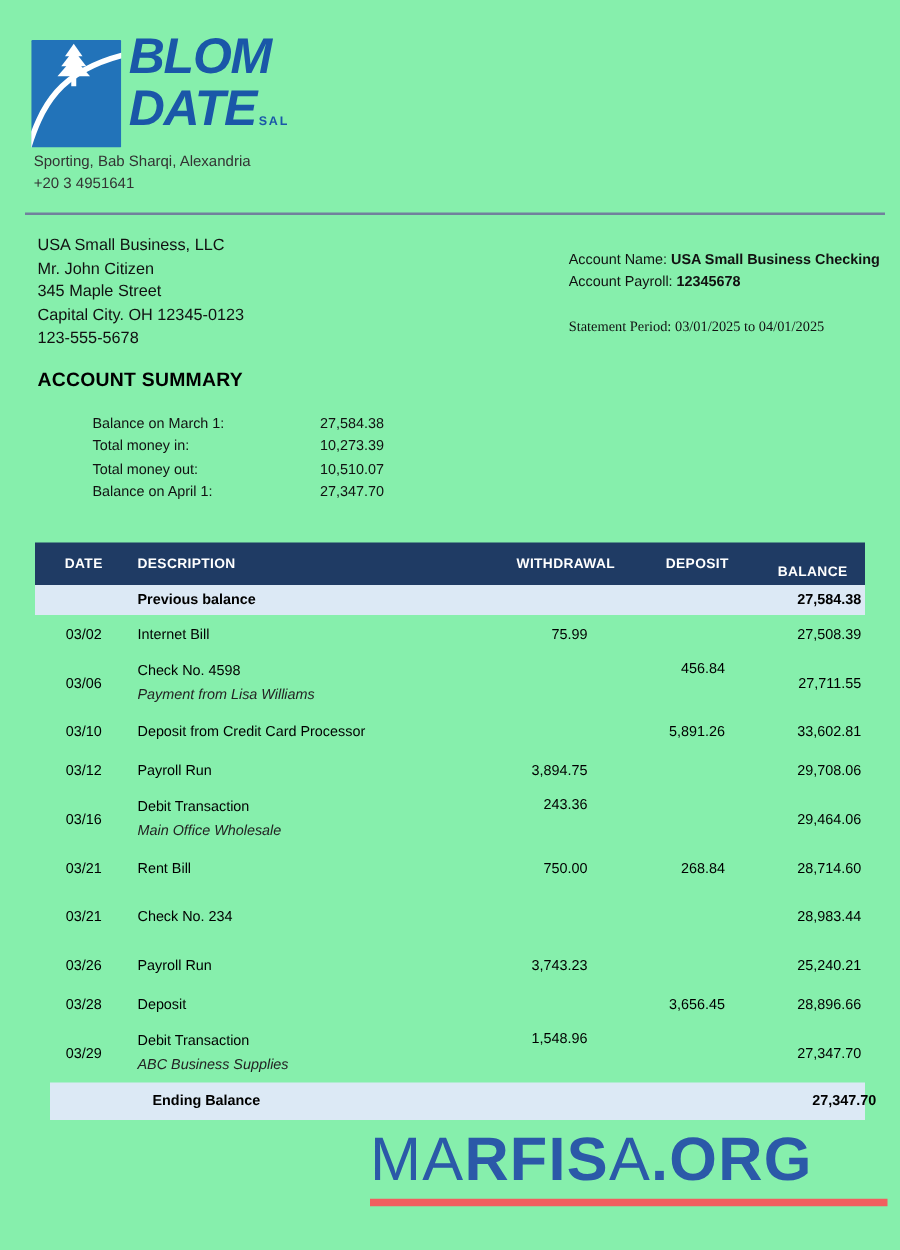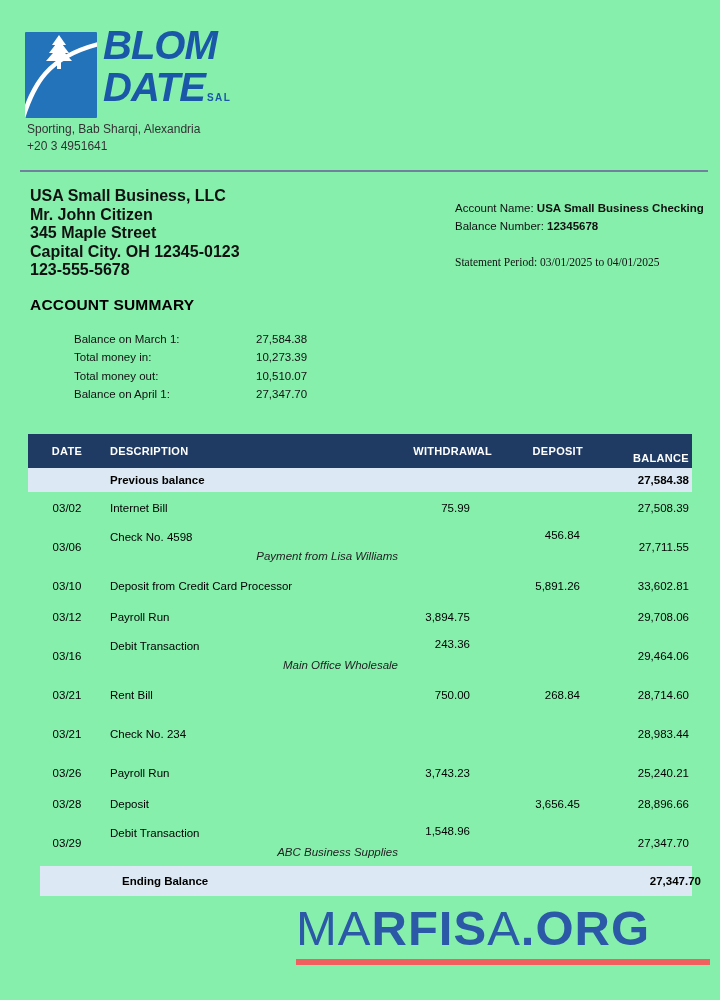--- a/index.html
+++ b/index.html
@@ -10,50 +10,50 @@
   
   .logo-mark{position:absolute;left:25px;top:32px;width:72px;height:86px;}
   .logo-text{position:absolute;left:103px;top:24px;line-height:42px;
     font-style:italic;font-weight:bold;font-size:40px;letter-spacing:-1px;
     color:var(--brand-blue,#1a57a8);}
   .logo-text .sal{font-style:normal;font-size:10px;letter-spacing:1.5px;margin-left:2px;}
   
   .branch{position:absolute;left:27px;top:121px;font-size:12px;line-height:17px;color:#333;}
   .rule{position:absolute;left:20px;top:170px;width:688px;height:2px;background:var(--rule,#71809d);}
   
-  .customer{position:absolute;left:30px;top:187px;font-size:16px;font-weight:bold;line-height:18.6px;color:#111;}
+  .customer{position:absolute;left:30px;top:187px;font-size:13px;font-weight:normal;line-height:18.6px;color:#111;}
   .account-block{position:absolute;left:455px;top:200px;font-size:11.5px;line-height:17.5px;color:#111;}
   .account-block .val{font-weight:bold;}
   .account-block .period{margin-top:19px;font-family:Liberation Serif, serif;}
   
   .summary-title{position:absolute;left:30px;top:296px;font-size:15.5px;font-weight:bold;letter-spacing:0.2px;}
   .summary-rows{position:absolute;left:30px;top:330px;font-size:11.5px;line-height:18.3px;color:#111;}
   .summary-rows .lbl{display:inline-block;width:182px;padding-left:44px;}
   
   .table{position:absolute;left:28px;top:434px;width:664px;font-size:11.5px;}
   .trow,.thead,.hl-row{display:grid;grid-template-columns:78px 292px 112px 82px 100px;align-items:center;}
   .thead{background:var(--navy,#1f3b64);color:#fff;font-weight:bold;font-size:11px;height:34px;letter-spacing:0.3px;}
   .thead .h{white-space:nowrap;}
   .thead .h.date{text-align:center;}
   .thead .h.desc{padding-left:4px;}
   .thead .h.num{text-align:right;}
   .thead .h.withdrawal{padding-right:18px;}
   .thead .h.deposit{padding-right:9px;}
-  .thead .h.balance{padding-right:3px;margin-top:14px;}
+  .thead .h.balance{padding-right:14px;margin-top:14px;}
   .hl-row{background:var(--lightblue,#dce9f5);font-weight:bold;}
   .hl-row.prev{height:24px;}
   .hl-row.end{height:30px;margin-left:12px;}
   .hl-row .label{grid-column:2;padding-left:4px;}
   .hl-row .balance{grid-column:5;text-align:right;padding-right:3px;}
   .trow{min-height:31px;}
   .trow.two-line{min-height:47px;}
   .cell.date{text-align:center;}
   .cell.desc{padding-left:4px;line-height:14px;}
   .cell.desc .main{padding:2px 0;}
-  .cell.desc .sub{font-style:italic;padding:3px 0 2px 0;color:#222;text-align:right;}
+  .cell.desc .sub{font-style:italic;padding:3px 0 2px 0;color:#222;}
   .cell.num{text-align:right;}
   .cell.withdrawal{padding-right:40px;}
   .cell.deposit{padding-right:12px;}
   .cell.balance{padding-right:3px;}
   .trow.two-line .cell.withdrawal,.trow.two-line .cell.deposit{align-self:start;padding-top:6px;}
   
   .watermark{position:absolute;left:296px;top:901px;z-index:5;}
   .watermark .wm-text{font-size:49px;line-height:1.12;letter-spacing:1px;color:var(--wm-blue,#2b59a8);white-space:nowrap;}
   .watermark .seg-light{font-weight:normal;}
   .watermark .seg-bold{font-weight:bold;}
@@ -91,21 +91,21 @@
   <div class="customer">
     <div>USA Small Business, LLC</div>
     <div>Mr. John Citizen</div>
     <div>345 Maple Street</div>
     <div>Capital City. OH 12345-0123</div>
     <div>123-555-5678</div>
   </div>
 
   <div class="account-block">
     <div><span>Account Name: </span><span class="val">USA Small Business Checking</span></div>
-    <div><span>Balance Number: </span><span class="val">12345678</span></div>
+    <div><span>Account Payroll: </span><span class="val">12345678</span></div>
     <div class="period"><span>Statement Period: </span><span>03/01/2025 to 04/01/2025</span></div>
   </div>
 
   <div class="summary-title">ACCOUNT SUMMARY</div>
   <div class="summary-rows">
     <div><span class="lbl">Balance on March 1:</span><span>27,584.38</span></div>
     <div><span class="lbl">Total money in:</span><span>10,273.39</span></div>
     <div><span class="lbl">Total money out:</span><span>10,510.07</span></div>
     <div><span class="lbl">Balance on April 1:</span><span>27,347.70</span></div>
   </div>

